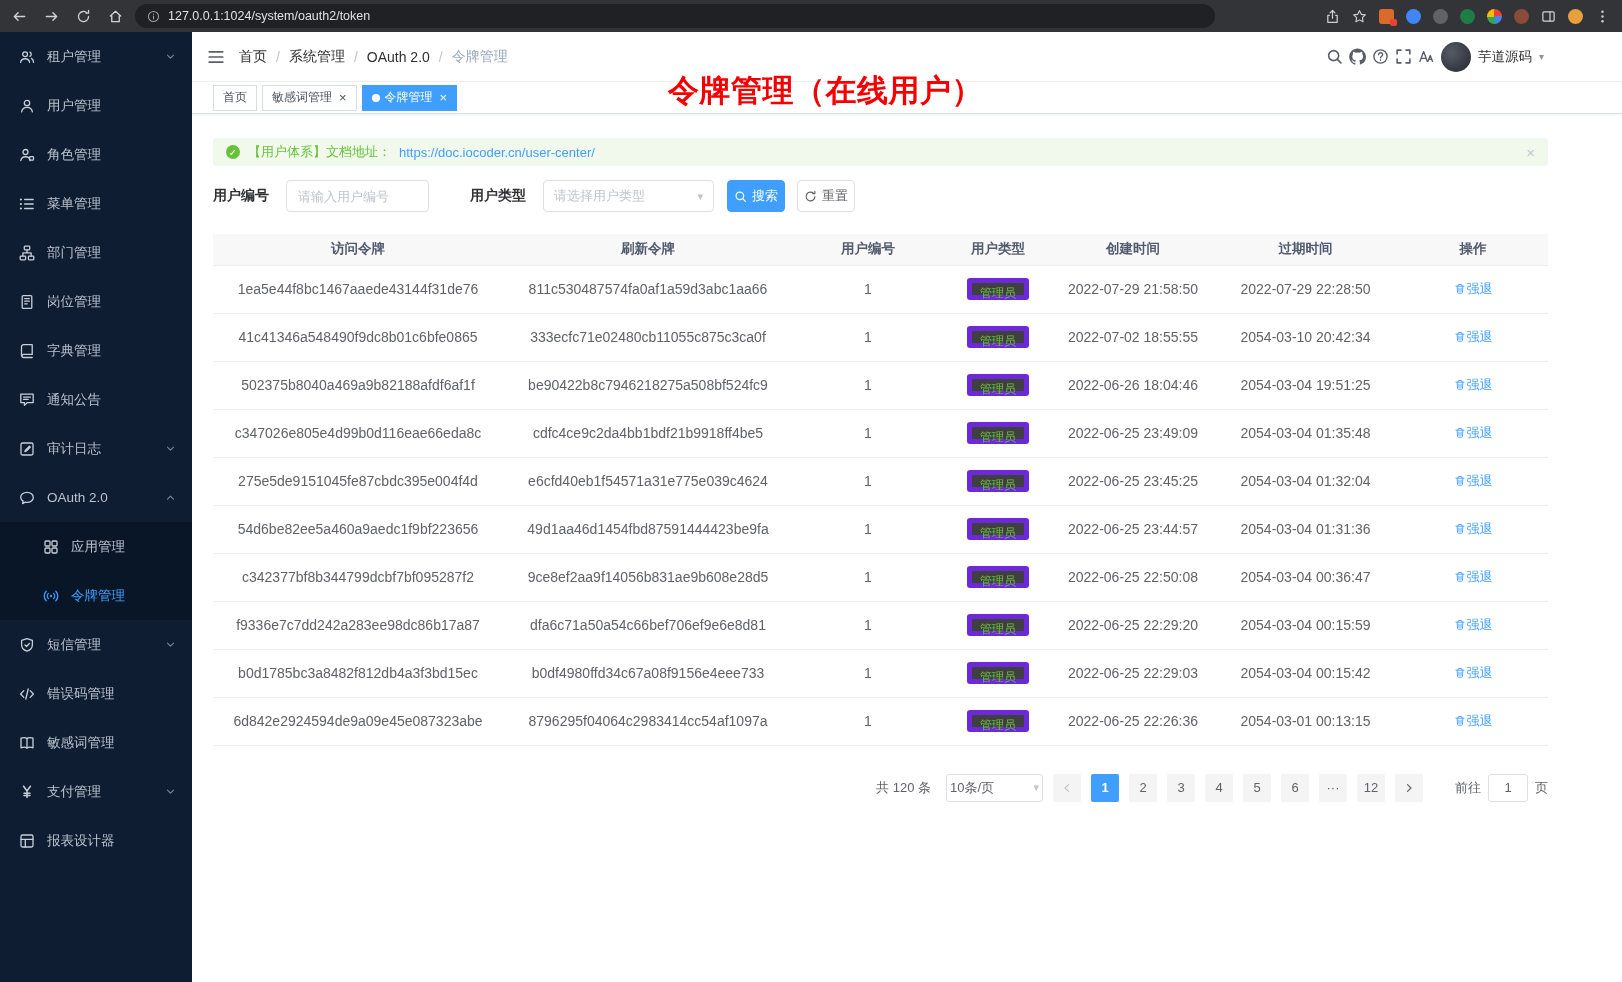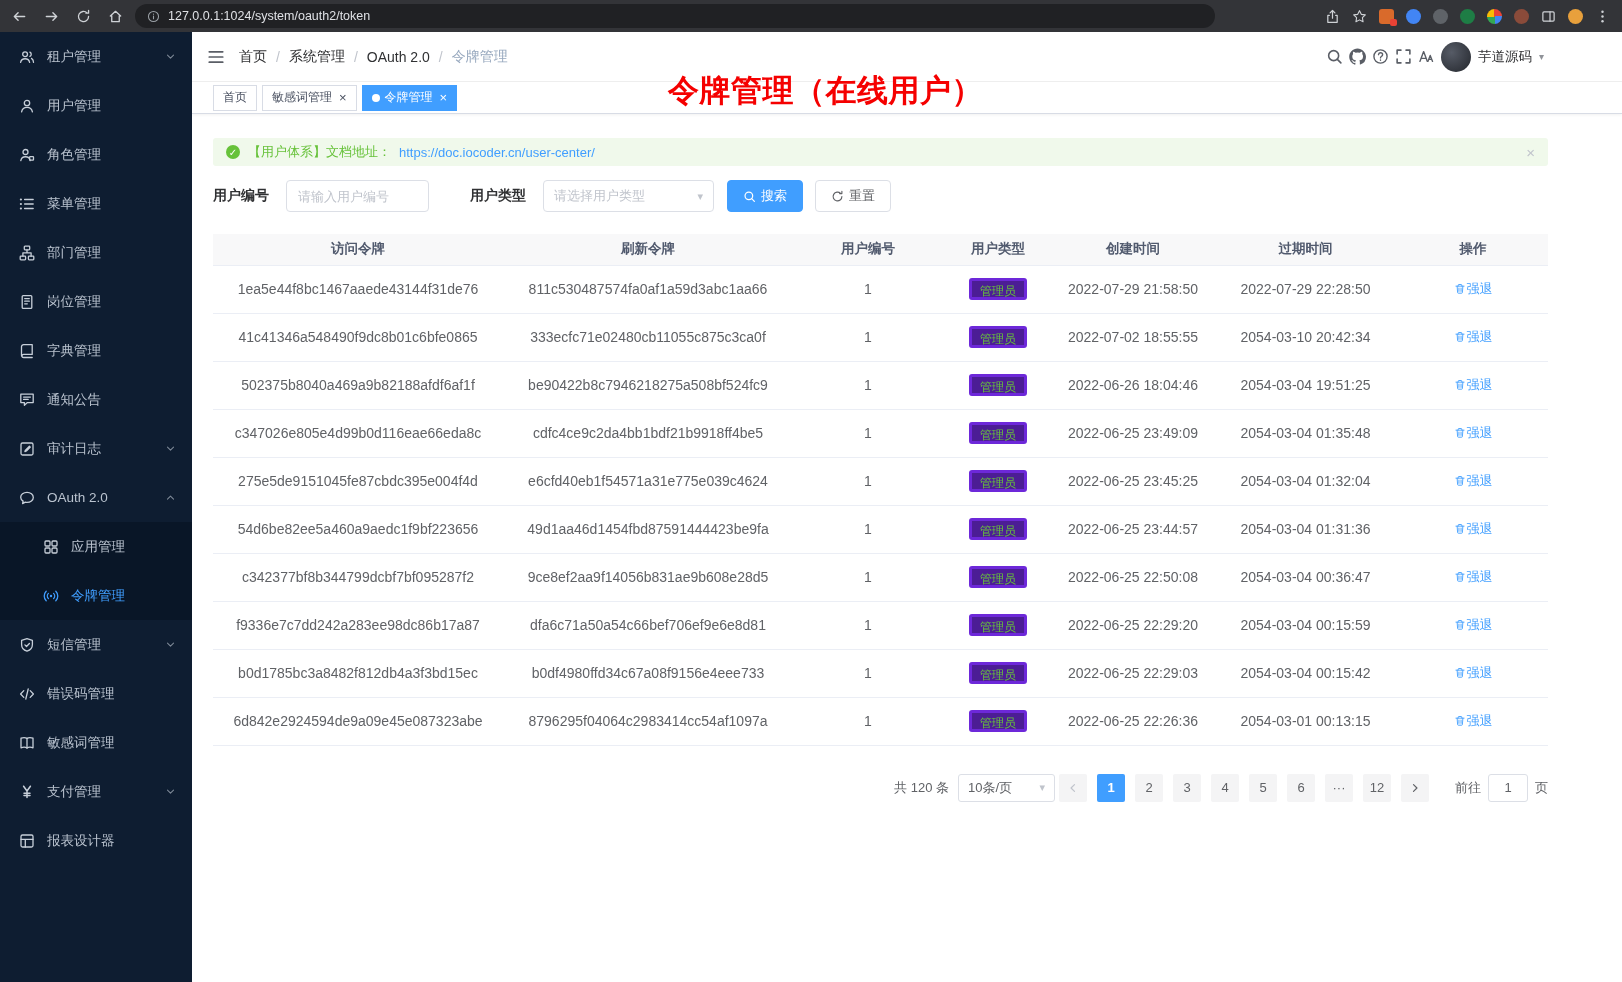--- a/index.html
+++ b/index.html
@@ -62,35 +62,35 @@
 .alert-link{font-size:13px;color:#409eff;text-decoration:none;cursor:pointer}
 .alert-close{margin-left:auto;color:#c0c4cc;font-size:15px;cursor:pointer;line-height:1}
 
 .filters{display:flex;align-items:center;margin-bottom:22px}
 .f-label{font-size:14px;font-weight:700;color:#303133;margin-right:17px}
 .f-input{width:143px;height:32px;border:1px solid #dcdfe6;border-radius:4px;padding:0 11px;font-size:13px;color:#606266;outline:none;font-family:inherit}
 .f-input::placeholder{color:#c0c4cc}
 .f-gap{width:41px}
 .f-select{width:171px;height:32px;border:1px solid #dcdfe6;border-radius:4px;display:flex;align-items:center;justify-content:space-between;padding:0 10px;color:#c0c4cc;font-size:13px;cursor:pointer}
 .f-select .caret{color:#c0c4cc;font-size:11px}
-.btn{height:32px;border-radius:4px;display:inline-flex;align-items:center;gap:5px;padding:0 15px;font-size:13px;cursor:pointer;border:1px solid transparent;font-family:inherit}
+.btn{height:32px;border-radius:4px;display:inline-flex;align-items:center;gap:5px;padding:0 6px;font-size:13px;cursor:pointer;border:1px solid transparent;font-family:inherit}
 .btn .icon{width:13px;height:13px}
 .btn-primary{background:#409eff;border-color:#409eff;color:#fff;margin-left:13px}
 .btn-plain{background:#fff;border-color:#dcdfe6;color:#606266;margin-left:12px}
 
 .data-table{width:100%;border-collapse:collapse;table-layout:fixed;font-size:14px;color:#606266}
 .data-table th{height:31px;background:#f8f8f9;color:#515a6e;font-weight:700;font-size:13.5px;border-bottom:1px solid #ebeef5;text-align:center}
 .data-table td{height:48px;border-bottom:1px solid #ebeef5;text-align:center;white-space:nowrap;overflow:hidden}
-.tag-success{display:inline-block;height:22px;line-height:20px;padding:0 8px;border:3px solid #6d28d9;background:#4c1d95;color:#67c23a;border-radius:3px;font-size:12px}
+.tag-success{display:inline-block;height:22px;line-height:20px;padding:0 8px;border:5px solid #6d28d9;background:#404040;color:#67c23a;border-radius:3px;font-size:12px}
 .op-link{color:#409eff;font-size:13px;display:inline-flex;align-items:center;gap:1px;cursor:pointer}
 .op-link .icon{width:12px;height:12px}
 
-.pagination{display:flex;align-items:center;justify-content:flex-end;margin-top:28px;font-size:13px;color:#606266;gap:4px}
+.pagination{display:flex;align-items:center;justify-content:flex-end;margin-top:28px;font-size:13px;color:#606266;gap:10px}
 .pg-total{margin-right:5px}
-.pg-size{width:97px;height:28px;border:1px solid #dcdfe6;border-radius:3px;display:flex;align-items:center;justify-content:space-between;padding:0 9px;color:#606266;cursor:pointer}
+.pg-size{width:97px;height:28px;border:1px solid #dcdfe6;border-radius:3px;display:flex;align-items:center;justify-content:space-between;padding:0 3px;color:#606266;cursor:pointer}
 .pg-size .caret{color:#c0c4cc;font-size:11px}
 .pg-pages{display:flex;align-items:center;gap:10px}
 .pg-btn{min-width:28px;height:28px;padding:0 3px;background:#f4f4f5;border-radius:2px;display:inline-flex;align-items:center;justify-content:center;color:#606266;cursor:pointer;font-size:13px}
 .pg-btn .icon{width:12px;height:12px}
 .pg-btn.disabled{color:#c0c4cc}
 .pg-btn.active{background:#409eff;color:#fff;font-weight:700}
 .pg-goto{display:flex;align-items:center;gap:7px;margin-left:22px}
 .pg-input{width:40px;height:28px;border:1px solid #dcdfe6;border-radius:3px;text-align:center;font-size:13px;color:#606266;outline:none;font-family:inherit}
 
 .annotation{position:absolute;left:668px;top:70px;font-size:31px;font-weight:700;color:#f50000;z-index:10;letter-spacing:.5px;pointer-events:none;white-space:nowrap}

